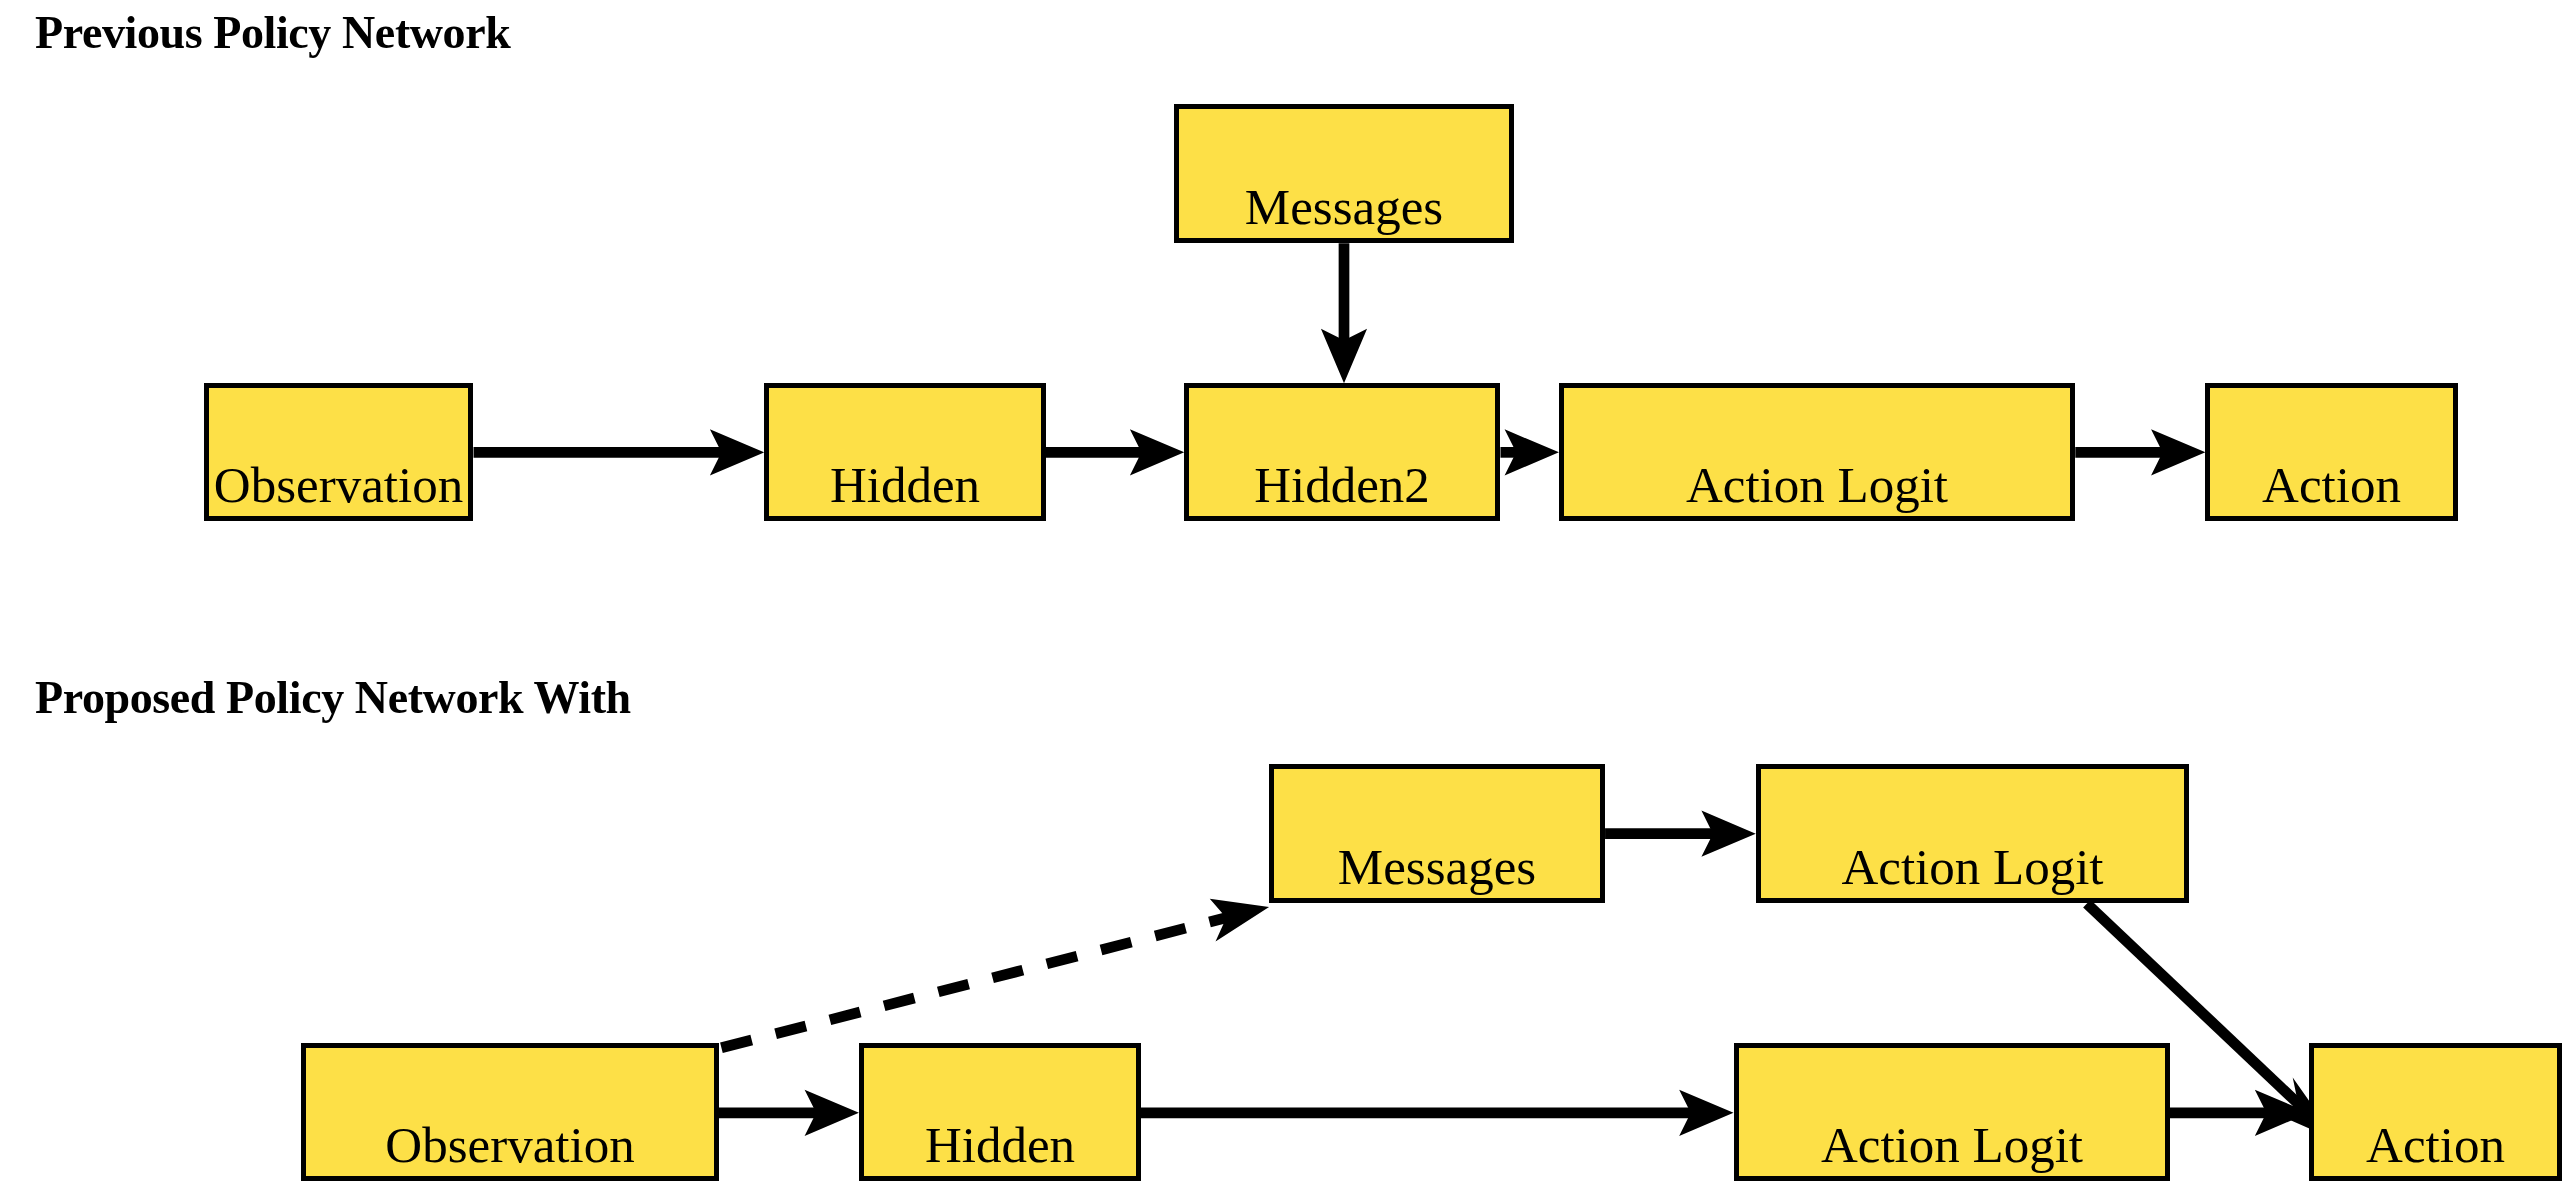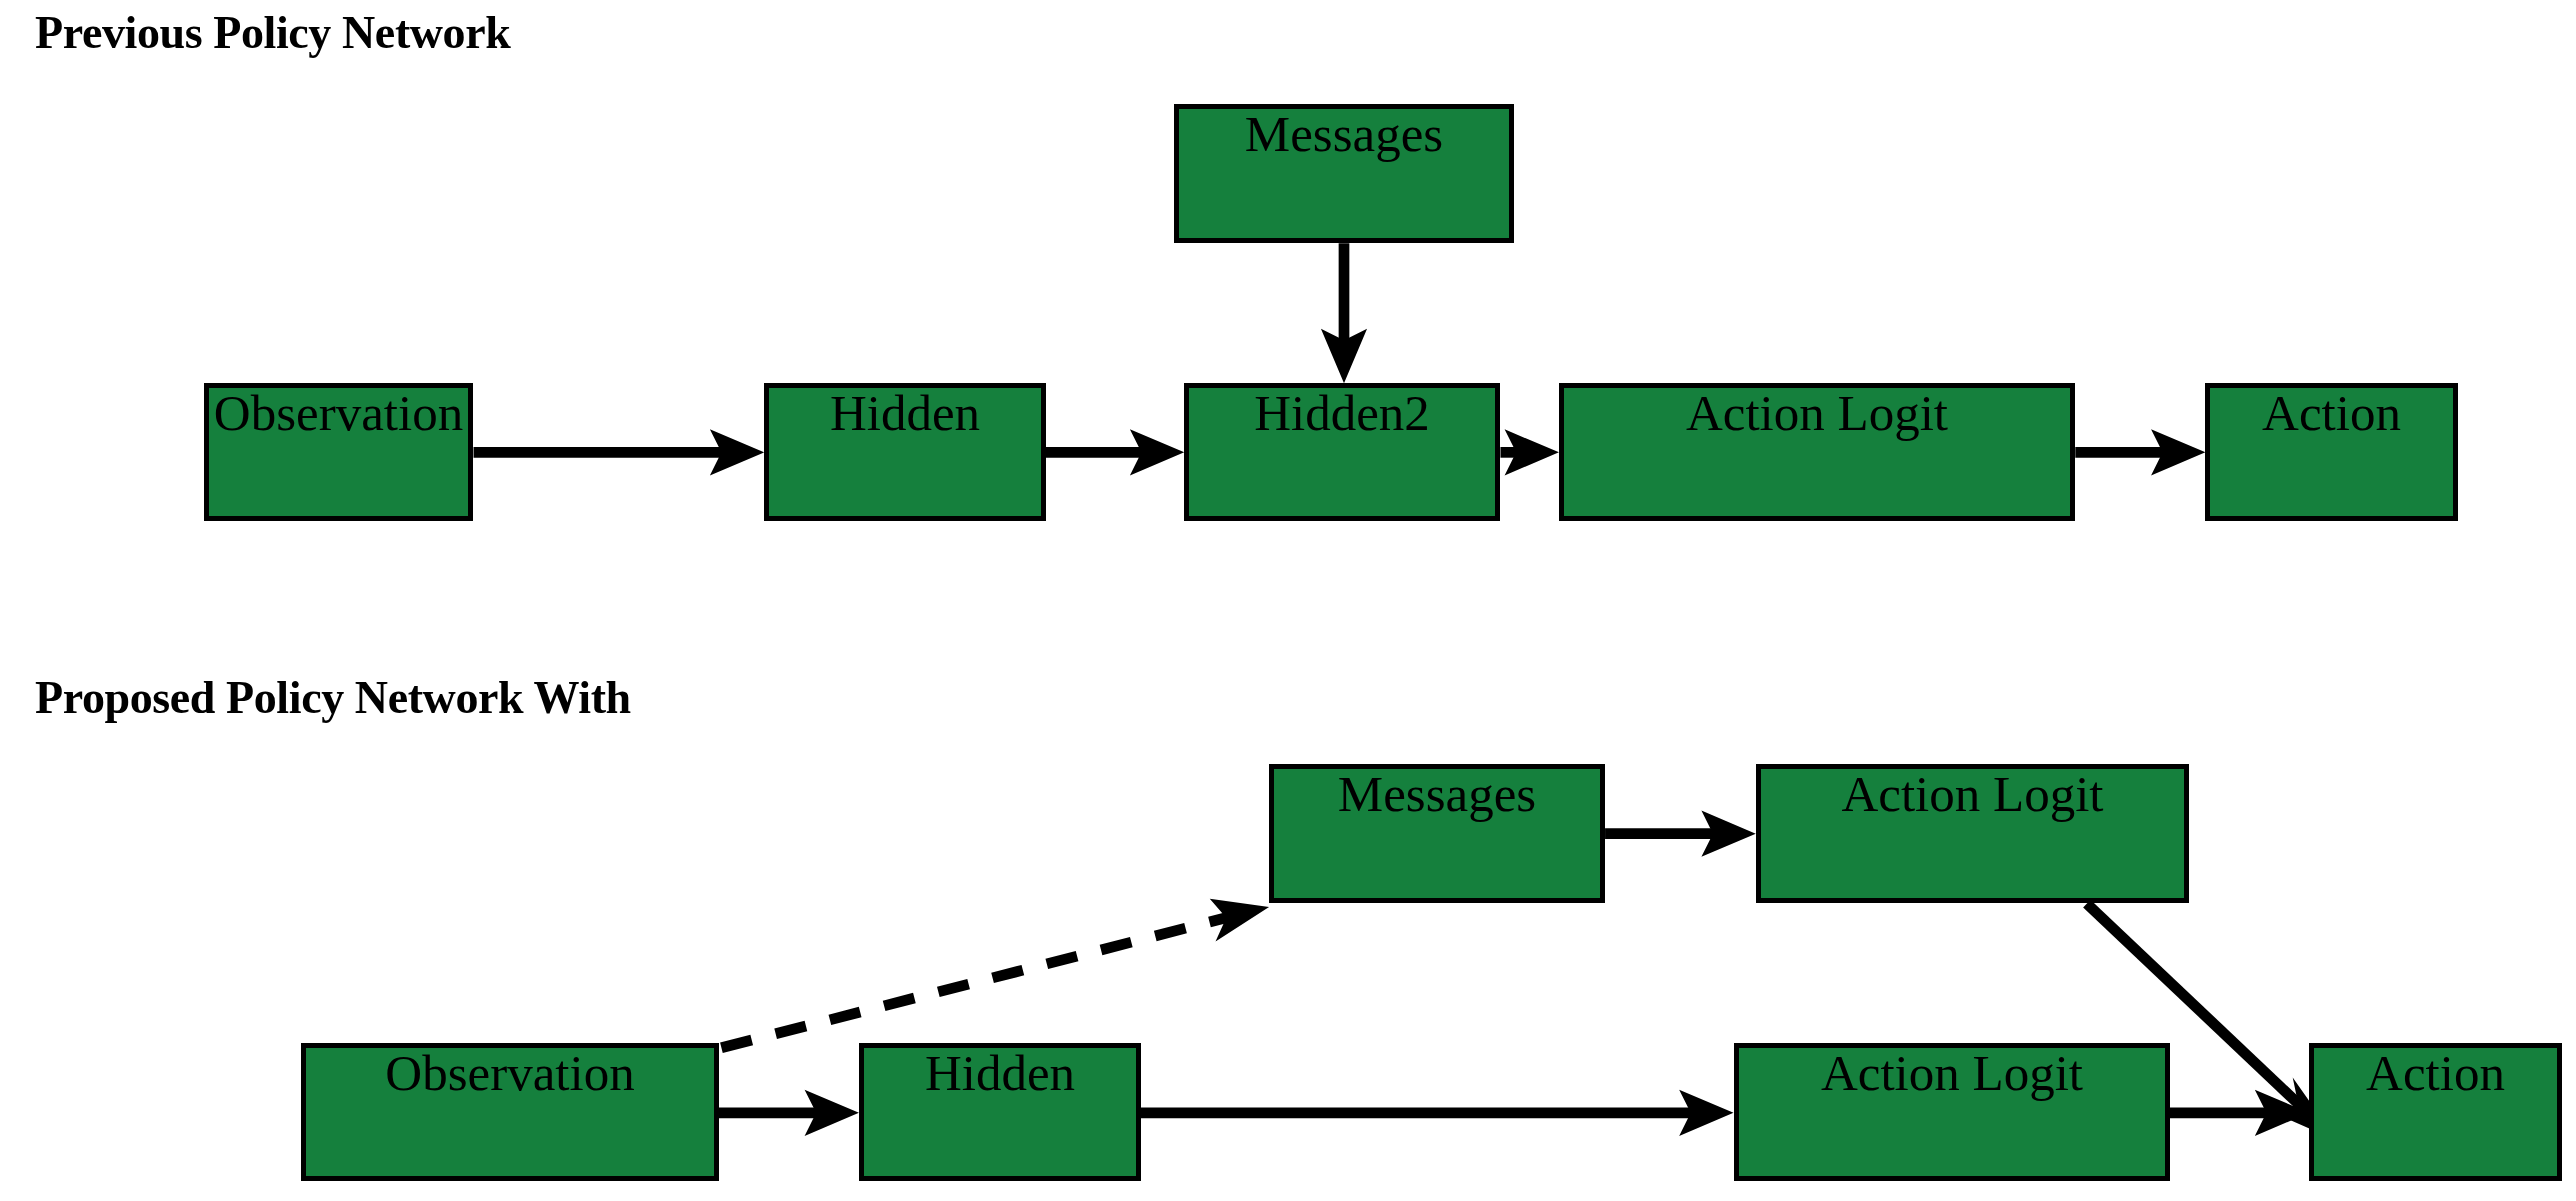--- a/index.html
+++ b/index.html
@@ -35,23 +35,23 @@
   }
   #title-proposed {
     left: 35px;
     top: 675px;
     font-size: 46px;
   }
   .node-box {
     position: absolute;
     box-sizing: border-box;
     border: 5.8px solid #000000;
-    background: #15803d;
+    background: #fde047;
     display: flex;
-    align-items: flex-start;
+    align-items: flex-end;
     justify-content: center;
     z-index: 3;
   }
   .node-label {
     font-family: "Liberation Serif", "DejaVu Serif", serif;
     font-size: 51px;
     color: #000000;
     white-space: nowrap;
     line-height: 1;
     padding-bottom: 5px;

